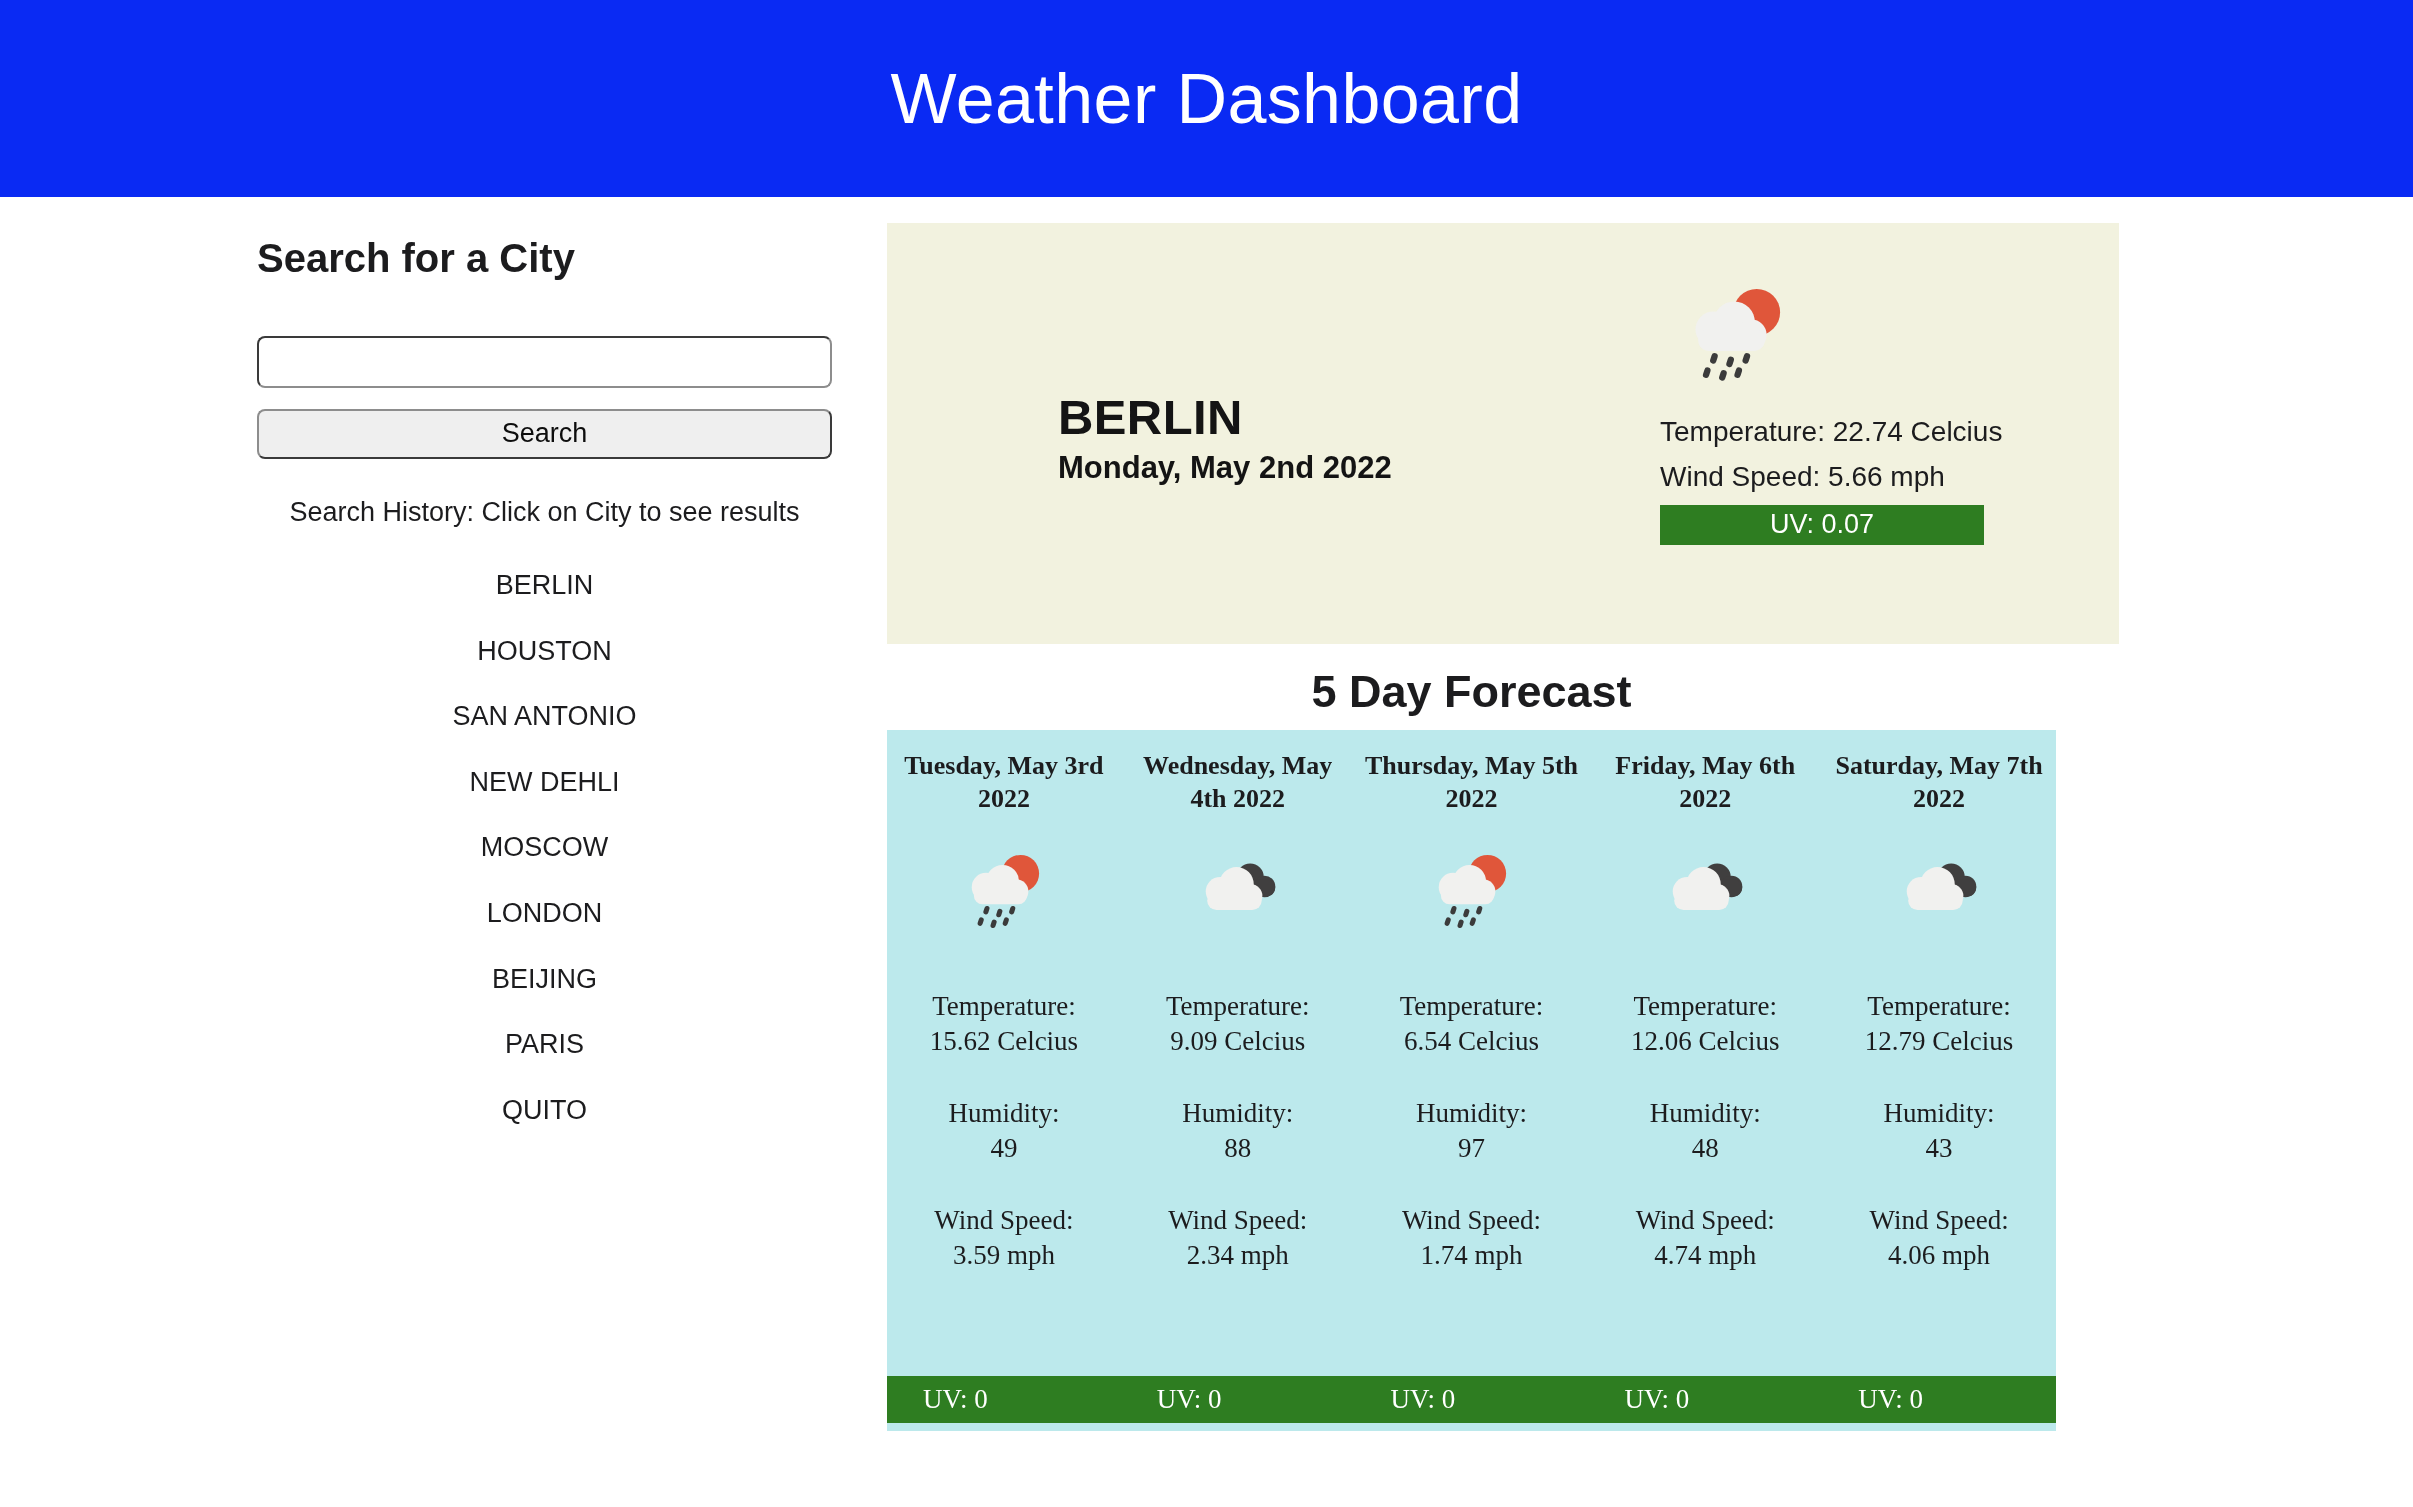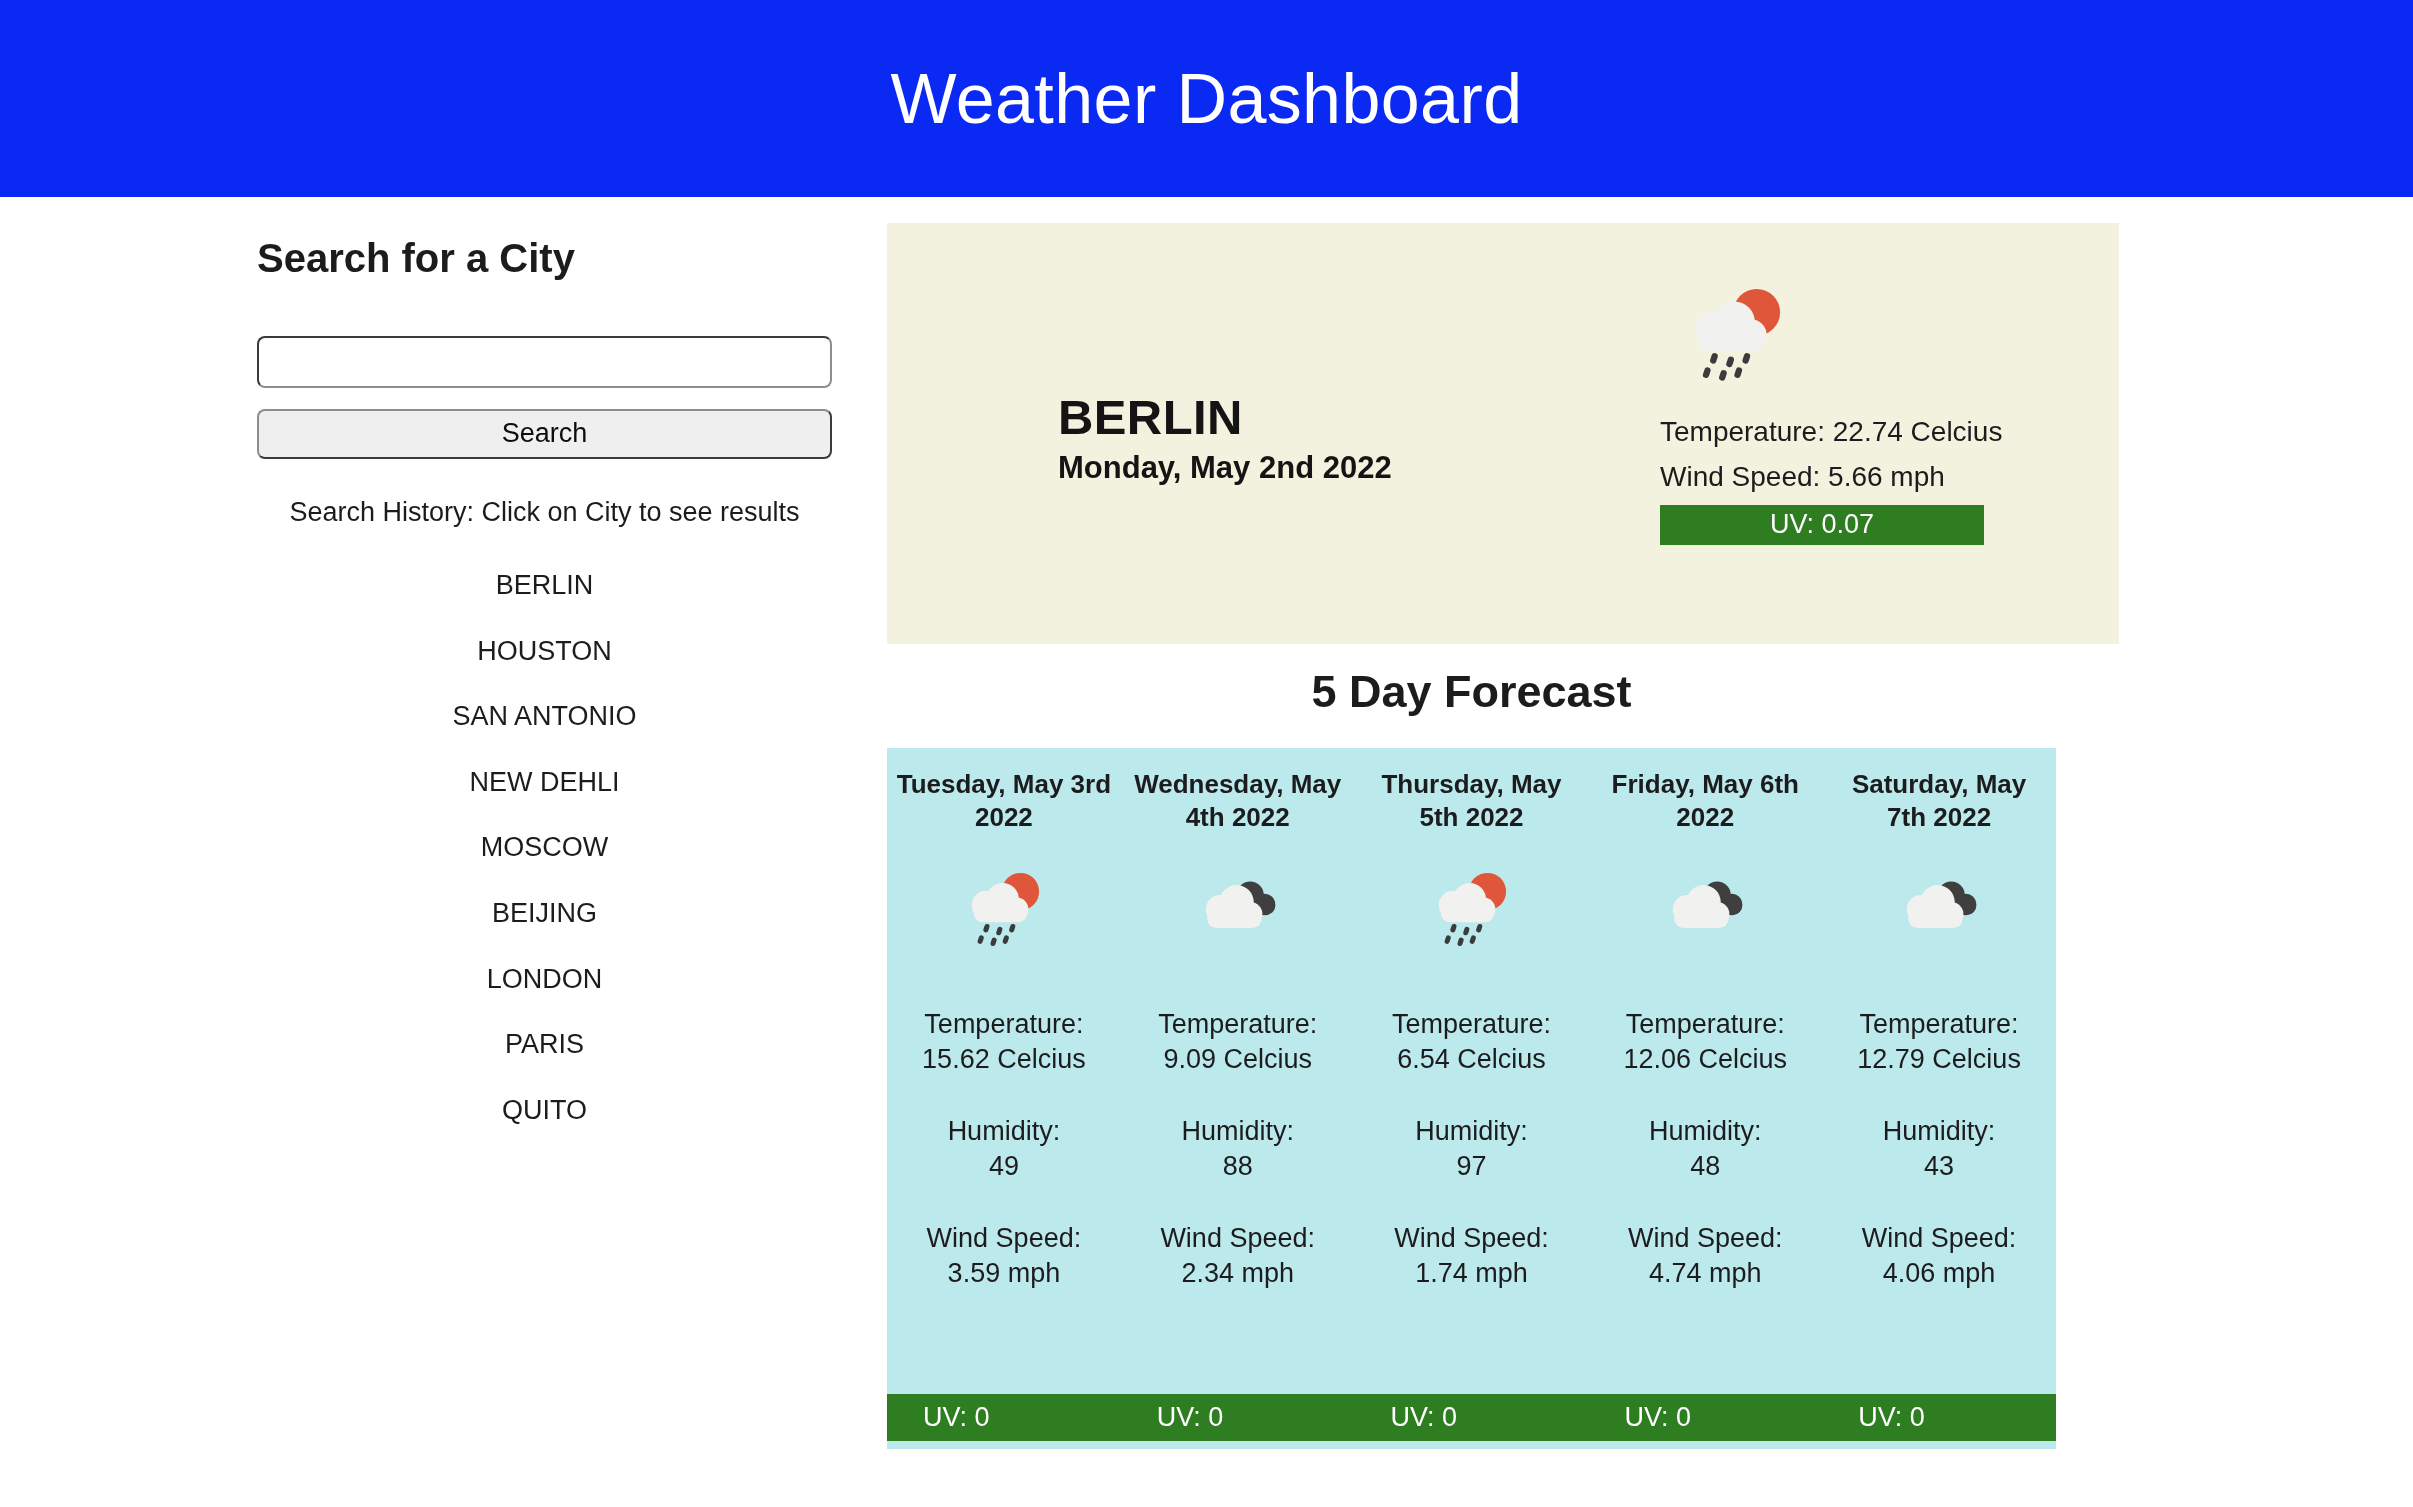--- a/index.html
+++ b/index.html
@@ -140,23 +140,24 @@
   .forecast-heading {
     position: absolute;
     left: 887px; top: 667px; width: 1169px;
     text-align: center;
     font-size: 45px; font-weight: bold; color: #1c1c1e;
     line-height: 1.1;
     margin: 0;
   }
   .forecast-panel {
     position: absolute;
-    left: 887px; top: 748px;
+    left: 887px; top: 730px;
     width: 1169px; height: 701px;
     background: #bce9ec;
+    font-family: Liberation Serif, serif;
   }
   .forecast-cols {
     position: absolute; left: 0; top: 0;
     width: 1169px; height: 646px;
     display: flex;
   }
   .fc-col {
     width: 234px;
     padding: 20px 7.2px 0 7.2px;
     text-align: center;
@@ -211,22 +212,22 @@
     <h2 class="search-heading">Search for a City</h2>
     <input class="search-input" type="text" value="" placeholder="" style="">
     <button class="search-button">Search</button>
     <div class="history-label">Search History: Click on City to see results</div>
     <ul class="history-list">
       <li>BERLIN</li>
       <li>HOUSTON</li>
       <li>SAN ANTONIO</li>
       <li>NEW DEHLI</li>
       <li>MOSCOW</li>
+      <li>LONDON</li>
       <li>BEIJING</li>
-      <li>LONDON</li>
       <li>PARIS</li>
       <li>QUITO</li>
     </ul>
   </div>
 
   <div class="current-card">
     <div class="current-city-block">
       <h1 class="current-city">BERLIN</h1>
       <div class="current-date">Monday, May 2nd 2022</div>
     </div>

